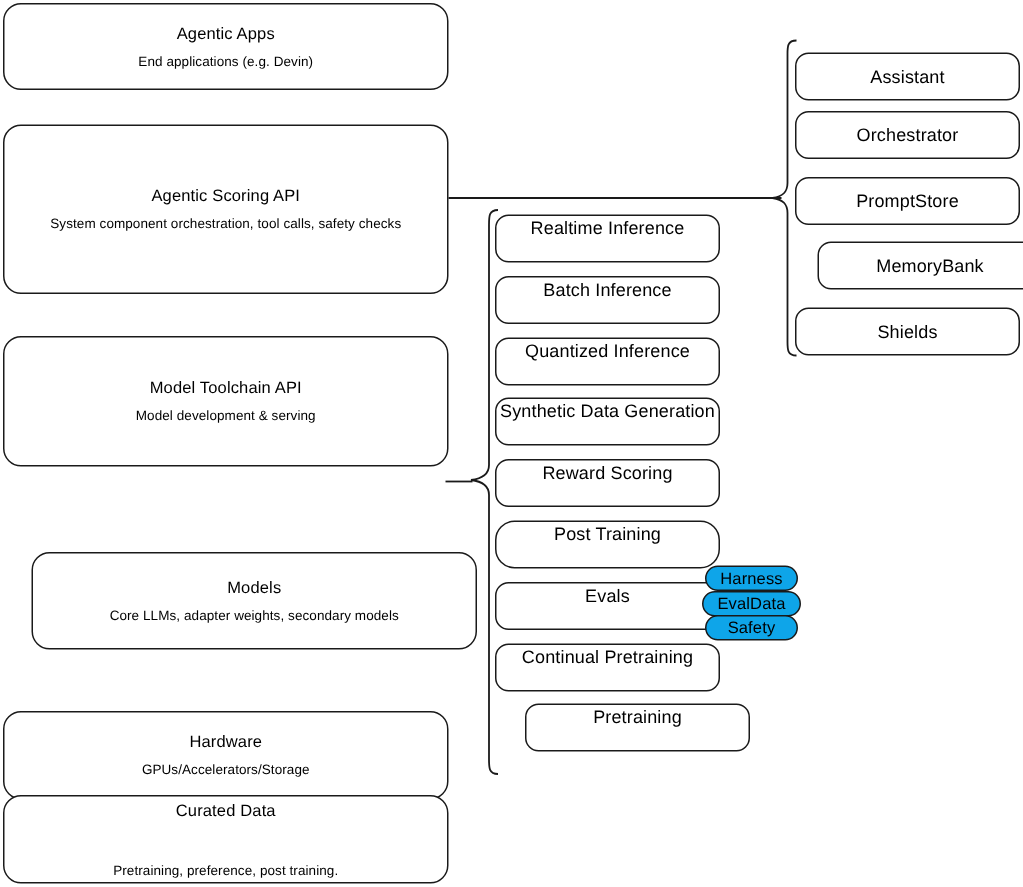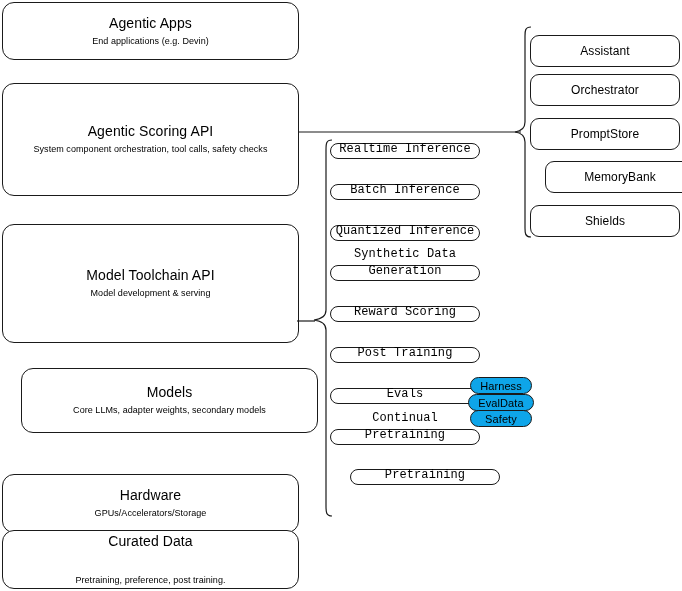--- a/index.html
+++ b/index.html
@@ -22,40 +22,39 @@
     border-radius: 12px;
     background: #ffffff;
     display: flex;
     flex-direction: column;
     align-items: center;
     justify-content: center;
     text-align: center;
     color: #000000;
   }
   .box .title {
-    font-size: 14px;
+    font-size: 11px;
     line-height: 17px;
     letter-spacing: 0.1px;
   }
   .box .sub {
     font-size: 9px;
     line-height: 13px;
     margin-top: 3px;
     letter-spacing: 0.05px;
   }
   
   .lbox { left: 2px; width: 297px; }
   
   .mbox {
     left: 330px;
     width: 150px;
-    height: 16px;
+    height: 32px;
     border-radius: 9px;
-    justify-content: flex-end;
-    font-family: Liberation Mono, monospace;
+    justify-content: flex-start;
   }
   .mbox .title { font-size: 12px; }
   
   .rbox {
     left: 530px;
     width: 150px;
     height: 32px;
     border-radius: 9px;
   }
   .rbox .title { font-size: 12px; }
@@ -89,21 +88,21 @@
   <div class="box lbox" style="top:2px; height:58px;">
     <div class="title">Agentic Apps</div>
     <div class="sub">End applications (e.g. Devin)</div>
   </div>
 
   <div class="box lbox" style="top:83px; height:113px;">
     <div class="title">Agentic Scoring API</div>
     <div class="sub">System component orchestration, tool calls, safety checks</div>
   </div>
 
-  <div class="box lbox" style="top:224px; height:119px;">
+  <div class="box lbox" style="top:224px; height:87px;">
     <div class="title">Model Toolchain API</div>
     <div class="sub">Model development &amp; serving</div>
   </div>
 
   <div class="box lbox" style="top:368px; height:65px;margin-left:19px;">
     <div class="title">Models</div>
     <div class="sub">Core LLMs, adapter weights, secondary models</div>
   </div>
 
   <div class="box lbox" style="top:474px; height:59px;">
@@ -148,21 +147,21 @@
   </div>
   <div class="box mbox" style="top:225px;">
     <div class="title">Quantized Inference</div>
   </div>
   <div class="box mbox" style="top:265px;">
     <div class="title">Synthetic Data Generation</div>
   </div>
   <div class="box mbox" style="top:306px;">
     <div class="title">Reward Scoring</div>
   </div>
-  <div class="box mbox" style="top:347px;">
+  <div class="box mbox" style="top:347px;border-radius:13px;">
     <div class="title">Post Training</div>
   </div>
   <div class="box mbox" style="top:388px;">
     <div class="title">Evals</div>
   </div>
   <div class="box mbox" style="top:429px;">
     <div class="title">Continual Pretraining</div>
   </div>
   <div class="box mbox" style="top:469px;margin-left:20px;">
     <div class="title">Pretraining</div>

